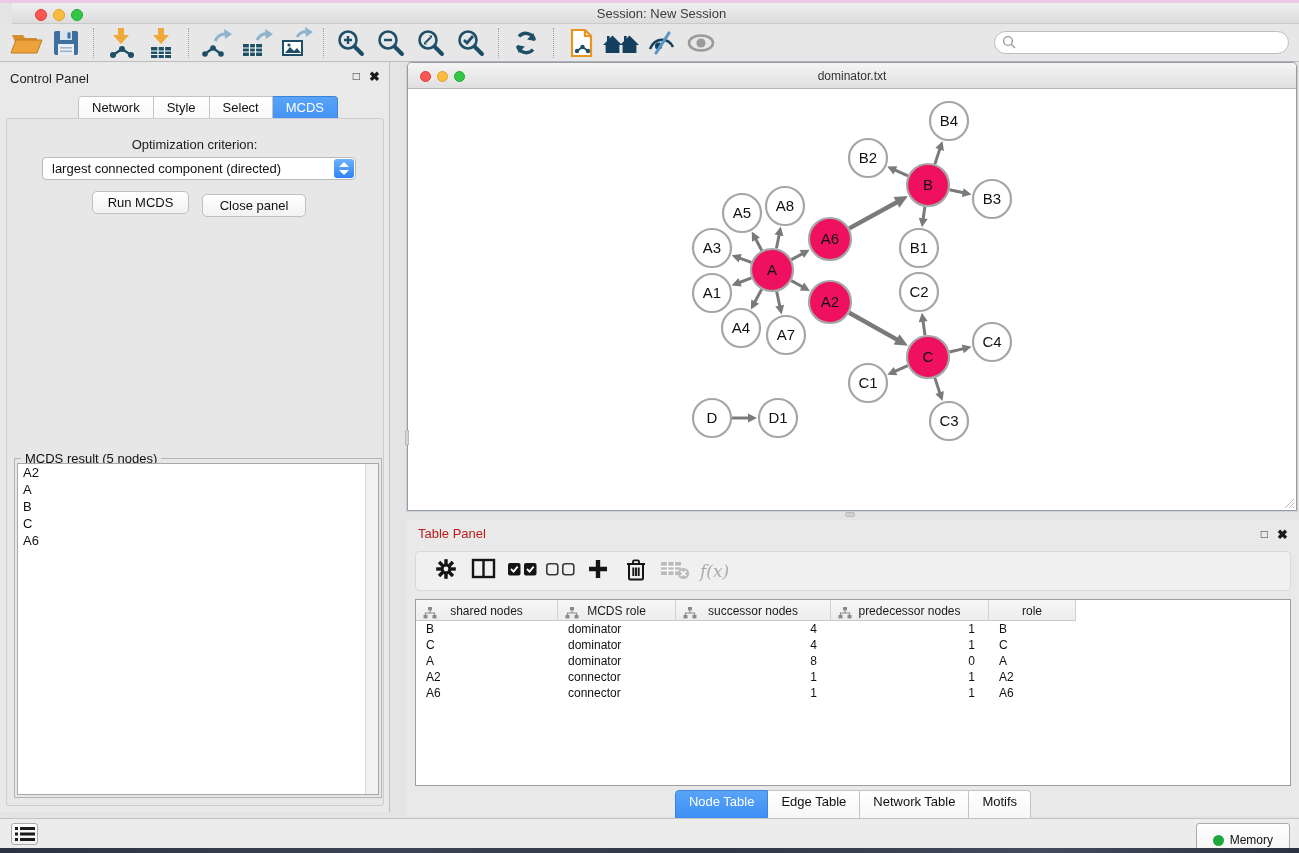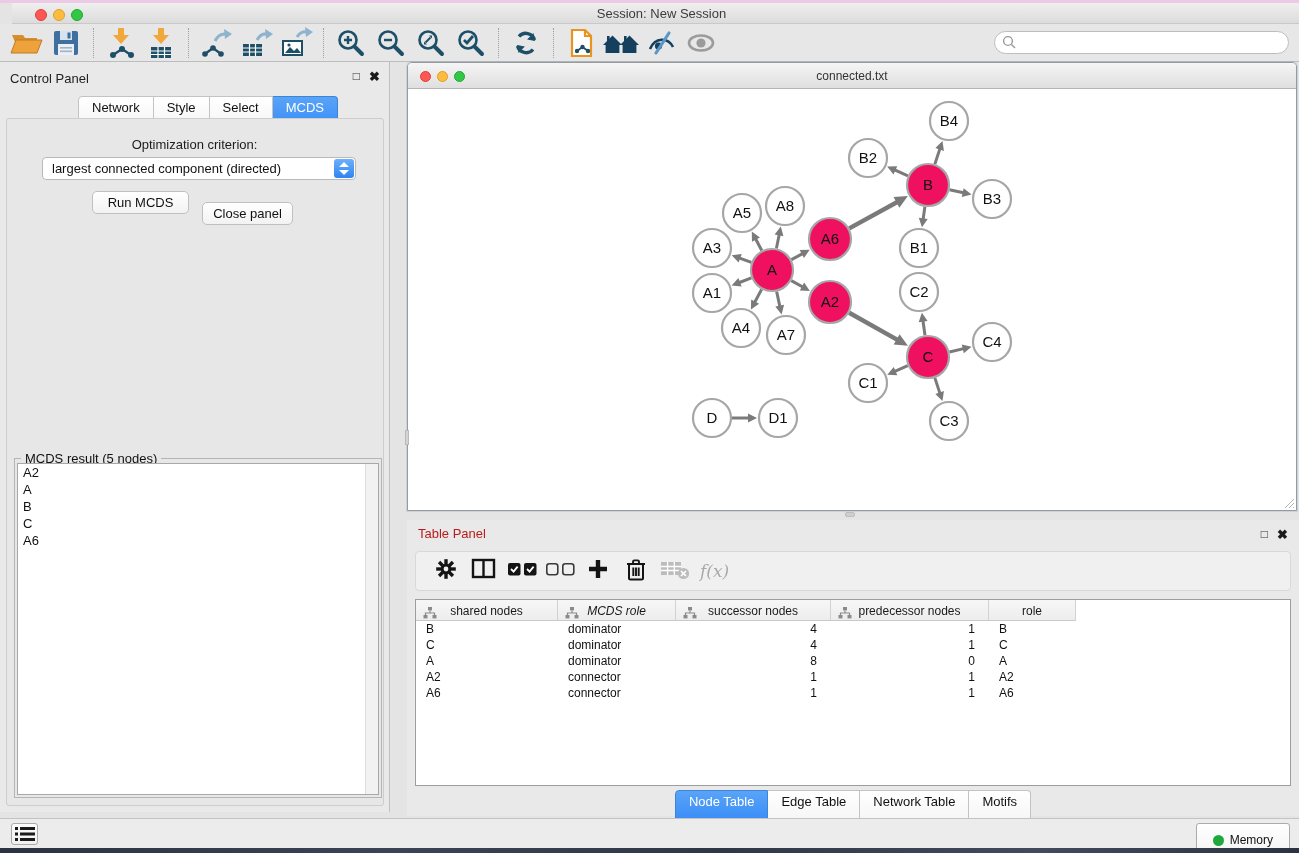--- a/index.html
+++ b/index.html
@@ -49,21 +49,21 @@
                       border:1px solid #b9b9b9; border-radius:4px; font-size:13px; line-height:21px;
                       padding-left:9px; color:#111; }
   #criterion-stepper { position:absolute; right:1px; top:1px; width:20px; height:19px; border-radius:3px;
                        background:linear-gradient(#6cb0f9,#2f84f4); }
   .chev { position:absolute; left:5px; width:0; height:0; border-left:5px solid transparent; border-right:5px solid transparent; }
   .chev.up { top:3px; border-bottom:5px solid #fff; }
   .chev.down { bottom:3px; border-top:5px solid #fff; }
   .mac-btn { position:absolute; height:23px; background:linear-gradient(#ffffff,#f2f2f2); border:1px solid #c0c0c0;
              border-radius:5px; font-size:13px; color:#111; text-align:center; line-height:21px; }
   #run-btn { left:92px; top:129px; width:97px; }
-  #closepanel-btn { left:202px; top:140px; width:91px; }
+  #closepanel-btn { left:202px; top:132px; width:104px; }
 
   #result-group { position:absolute; left:14px; top:396px; width:368px; height:340px; border:1px solid #b5b5b5; }
   #result-title { position:absolute; left:6px; top:-8px; background:#e7e7e7; padding:0 4px; font-size:13px; color:#111; }
   #result-list { position:absolute; left:2px; top:4px; right:2px; bottom:2px; background:#fff; border:1px solid #a8a8a8;
                  font-size:13px; overflow:hidden; }
   #result-scroll { position:absolute; right:0; top:0; bottom:0; width:13px; background:#f2f2f2; border-left:1px solid #dcdcdc; }
   .result-item { padding:1px 0 1px 5px; line-height:15px; color:#111; }
 
   
   #network-window { left:407px; top:62px; width:890px; height:449px; border:1px solid #9a9a9a; border-radius:5px 5px 0 0;
@@ -347,21 +347,21 @@
         <div class="result-item">A6</div>
       </div>
   </div>
 </div>
 
 <div id="network-window" class="abs">
   <div id="nw-titlebar">
     <span class="traffic tl-red" style="left:12px; top:8px; width:11px; height:11px;"></span>
     <span class="traffic tl-yellow" style="left:29px; top:8px; width:11px; height:11px;"></span>
     <span class="traffic tl-green" style="left:46px; top:8px; width:11px; height:11px;"></span>
-    <span id="nw-title">connected.txt</span>
+    <span id="nw-title">dominator.txt</span>
   </div>
   <div id="nw-canvas">
     <svg id="graph-svg" width="888" height="421" viewBox="0 0 888 421">
         <line x1="353.7535784776823" y1="161.53179910759638" x2="347.0409001193134" y2="148.7777102266955" stroke="#7a7a7a" stroke-width="3"></line>
         <polygon points="343.78067508948504,142.58328267002162 351.95452498569756,148.45168772371267 343.9902609842597,152.64340561920625" fill="#7a7a7a"></polygon>
         <line x1="368.3793183343823" y1="159.44027896919482" x2="371.42632211987706" y2="144.4396449482975" stroke="#7a7a7a" stroke-width="3"></line>
         <polygon points="372.8197415899078,137.57973371122313 375.43814520941606,147.2953892467671 366.6182593331776,145.50384992815614" fill="#7a7a7a"></polygon>
         <line x1="343.3447210504946" y1="173.4263977185147" x2="330.28853684482505" y2="168.63913017643583" stroke="#7a7a7a" stroke-width="3"></line>
         <polygon points="323.71640263361877,166.2293476323269 333.7154353978112,165.10269605326295 330.6171435553853,173.55258289624243" fill="#7a7a7a"></polygon>
         <line x1="343.4575854193549" y1="188.87459225591394" x2="330.14489128445746" y2="193.97779167429132" stroke="#7a7a7a" stroke-width="3"></line>
@@ -514,21 +514,21 @@
     <div id="nt-header">
         <div class="hdr-cell" style="width: 142px;">
           <span class="hdr-icon"><svg width="14" height="12" viewBox="0 0 14 12">
               <rect x="5" y="0" width="4" height="3.4" fill="#8a8a8a"></rect>
               <rect x="0.5" y="8" width="4" height="3.4" fill="#8a8a8a"></rect>
               <rect x="9.5" y="8" width="4" height="3.4" fill="#8a8a8a"></rect>
               <path d="M7 3.4 v2.6 M2.5 8 v-2 h9 v2" stroke="#8a8a8a" fill="none" stroke-width="1.2"></path>
             </svg></span>
           <span class="hdr-label">shared nodes</span>
         </div>
-        <div class="hdr-cell" style="width: 118px; font-style: italic;">
+        <div class="hdr-cell" style="width: 118px;">
           <span class="hdr-icon"><svg width="14" height="12" viewBox="0 0 14 12">
               <rect x="5" y="0" width="4" height="3.4" fill="#8a8a8a"></rect>
               <rect x="0.5" y="8" width="4" height="3.4" fill="#8a8a8a"></rect>
               <rect x="9.5" y="8" width="4" height="3.4" fill="#8a8a8a"></rect>
               <path d="M7 3.4 v2.6 M2.5 8 v-2 h9 v2" stroke="#8a8a8a" fill="none" stroke-width="1.2"></path>
             </svg></span>
           <span class="hdr-label">MCDS role</span>
         </div>
         <div class="hdr-cell" style="width: 155px;">
           <span class="hdr-icon"><svg width="14" height="12" viewBox="0 0 14 12">

